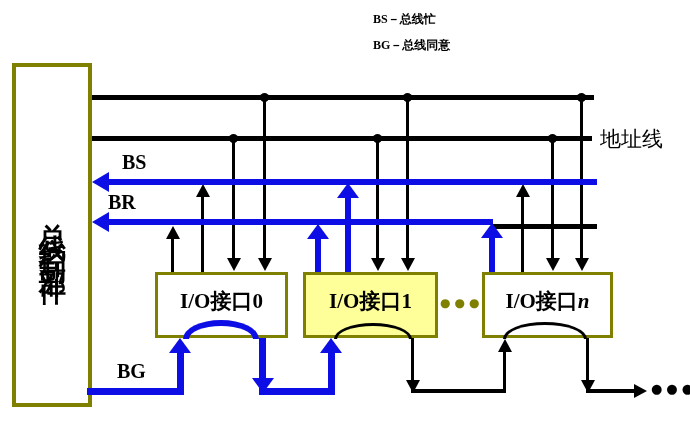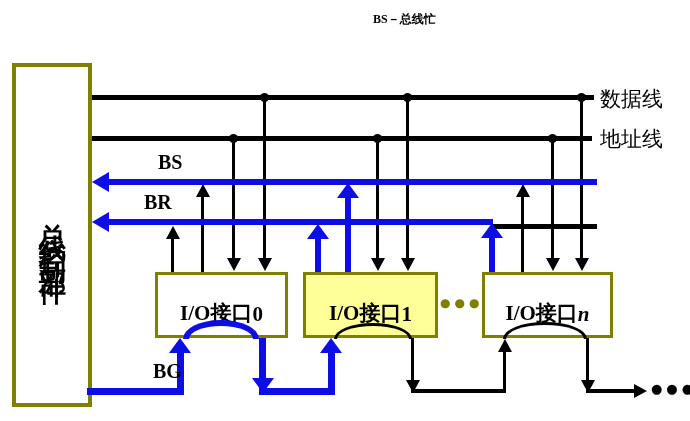--- a/index.html
+++ b/index.html
@@ -22,47 +22,47 @@
        border-radius:50% 50% 0 0 / 100% 100% 0 0;background:transparent;z-index:4;}
   .arc-b{border-color:#0d0de6;border-width:6px;z-index:6;}
   .arc-k{border-color:#000;border-width:3px;}
   
   .controller{position:absolute;left:12px;top:63px;width:80px;height:344px;box-sizing:border-box;
               border:4px solid #7f7f00;background:#fff;display:flex;align-items:center;justify-content:center;z-index:2;}
   .vtext{writing-mode:vertical-lr;text-orientation:upright;font-size:27px;font-weight:bold;
          letter-spacing:11px;line-height:1;}
   
   .iobox{position:absolute;top:272px;height:66px;box-sizing:border-box;border:3px solid #7f7f00;
-         background:#fff;display:flex;align-items:flex-end;justify-content:center;
+         background:#fff;display:flex;align-items:center;justify-content:center;
          font-size:21px;font-weight:bold;z-index:2;padding-bottom:8px;}
   .iobox--hl{background:#ffff99;}
   .it{font-style:italic;}
   
-  .lbl{position:absolute;font-weight:bold;font-size:20px;z-index:7;margin-left:36px;}
+  .lbl{position:absolute;font-weight:bold;font-size:20px;z-index:7;}
   .buslbl{position:absolute;font-size:21px;z-index:7;}
   .legend{position:absolute;left:373px;top:6px;font-size:12px;font-weight:bold;line-height:26px;z-index:7;}
   .dots3{position:absolute;letter-spacing:4px;z-index:7;font-family:"DejaVu Sans",sans-serif;}
   .dots3.mid{left:440px;top:296px;font-size:12px;color:#7f7f00;}
   .dots3.tail{left:651px;top:381px;font-size:13px;color:#000;}
 </style>
 </head>
 <body>
 
 <div class="stage">
 
   <div class="legend">
     <div>BS－总线忙</div>
+    <div>BG－总线同意</div>
   </div>
 
   <div class="controller">
     <span class="vtext">总线控制部件</span>
   </div>
 
   <div class="ln" style="left:92px;top:95px;width:502px;height:5px"></div>
-  <div class="buslbl" style="left:600px;top:85px">数据线</div>
   <div class="dot" style="left:260px;top:93px"></div>
   <div class="dot" style="left:403px;top:93px"></div>
   <div class="dot" style="left:577px;top:93px"></div>
 
   <div class="ln" style="left:92px;top:136px;width:500px;height:5px"></div>
   <div class="buslbl" style="left:600px;top:125px">地址线</div>
   <div class="dot" style="left:229px;top:134px"></div>
   <div class="dot" style="left:373px;top:134px"></div>
   <div class="dot" style="left:548px;top:134px"></div>
 

